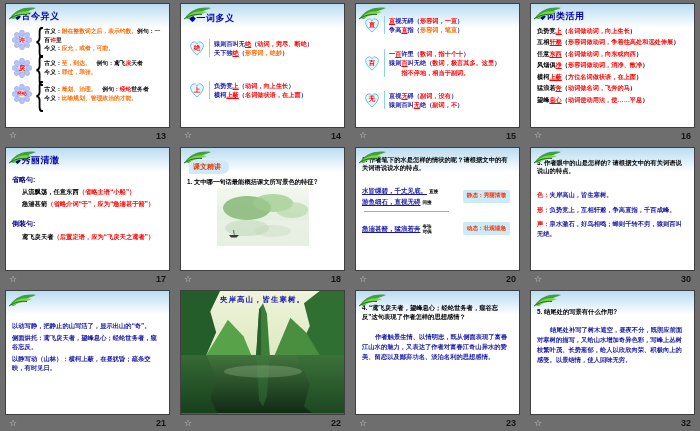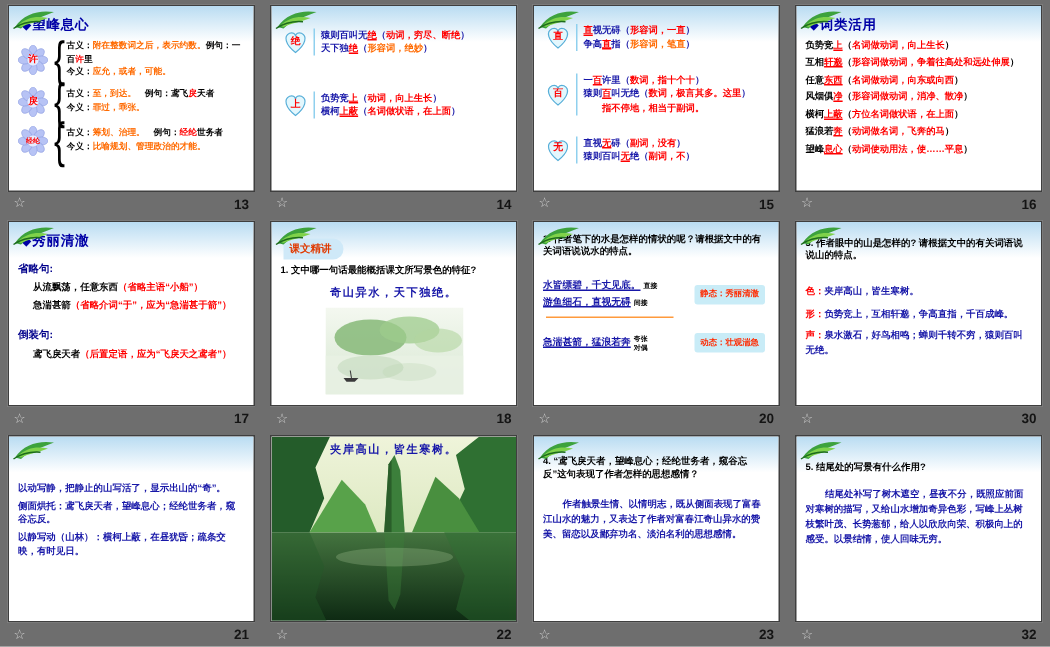--- a/index.html
+++ b/index.html
@@ -60,21 +60,21 @@
 <div id="canvas" style="background: rgb(110, 110, 110);">
     <div class="cell">
       <div class="slide">
         <div class="grad"></div>
         <div class="leaf"><svg width="30" height="16" viewBox="0 0 30 16">
             <path d="M2 13 C8 4 18 1.5 28 3 C20 6.5 12 8 6 14 Z" fill="#3da23d"></path>
             <path d="M4 12 C10 6.5 16 5.5 24 7 C18 9.5 11 10.5 6 13 Z" fill="#7fd24a"></path>
             <path d="M1 14 C7 10 13 9 19 9.5" stroke="#1d6b1d" fill="none" stroke-width="1"></path>
           </svg></div>
         <div class="content">
-          <div class="title" style="color: rgb(0, 0, 166);"><span class="diamond">◆</span><span>望峰息心</span></div>
+          <div class="title" style="color: rgb(0, 0, 166);"><span class="diamond">◆</span><span>古今异义</span></div>
           <div class="entry">
             <span class="icon">
               <svg width="20" height="20" viewBox="0 0 20 20">
                 <ellipse cx="10" cy="4.2" rx="2.7" ry="4.1" fill="#b7c3f5" stroke="#8a9ae0" stroke-width="0.4" transform="rotate(0 10 10)"></ellipse>
                 <ellipse cx="10" cy="4.2" rx="2.7" ry="4.1" fill="#b7c3f5" stroke="#8a9ae0" stroke-width="0.4" transform="rotate(45 10 10)"></ellipse>
                 <ellipse cx="10" cy="4.2" rx="2.7" ry="4.1" fill="#b7c3f5" stroke="#8a9ae0" stroke-width="0.4" transform="rotate(90 10 10)"></ellipse>
                 <ellipse cx="10" cy="4.2" rx="2.7" ry="4.1" fill="#b7c3f5" stroke="#8a9ae0" stroke-width="0.4" transform="rotate(135 10 10)"></ellipse>
                 <ellipse cx="10" cy="4.2" rx="2.7" ry="4.1" fill="#b7c3f5" stroke="#8a9ae0" stroke-width="0.4" transform="rotate(180 10 10)"></ellipse>
                 <ellipse cx="10" cy="4.2" rx="2.7" ry="4.1" fill="#b7c3f5" stroke="#8a9ae0" stroke-width="0.4" transform="rotate(225 10 10)"></ellipse>
                 <ellipse cx="10" cy="4.2" rx="2.7" ry="4.1" fill="#b7c3f5" stroke="#8a9ae0" stroke-width="0.4" transform="rotate(270 10 10)"></ellipse>
@@ -141,20 +141,21 @@
     <div class="cell">
       <div class="slide">
         <div class="grad"></div>
         <div class="leaf"><svg width="30" height="16" viewBox="0 0 30 16">
             <path d="M2 13 C8 4 18 1.5 28 3 C20 6.5 12 8 6 14 Z" fill="#3da23d"></path>
             <path d="M4 12 C10 6.5 16 5.5 24 7 C18 9.5 11 10.5 6 13 Z" fill="#7fd24a"></path>
             <path d="M1 14 C7 10 13 9 19 9.5" stroke="#1d6b1d" fill="none" stroke-width="1"></path>
           </svg></div>
         <div class="content">
           <div style="height: 2px;"></div>
+          <div class="title" style="color: rgb(0, 0, 166);"><span class="diamond">◆</span><span>一词多义</span></div>
           <div style="height: 6px;"></div>
           <div class="entry heart-e">
             <span class="icon">
               <svg width="20" height="20" viewBox="0 0 20 20">
                 <path d="M10 17 C3 11.5 2 6 6 4.2 C8.3 3.2 9.5 4.6 10 5.8 C10.5 4.6 11.7 3.2 14 4.2 C18 6 17 11.5 10 17 Z" fill="#e3f7fd" stroke="#56aed8" stroke-width="0.8"></path>
               </svg>
               <span class="ichar" style="color: rgb(255, 0, 0);">绝</span>
             </span>
             <div class="lines">
               <div class="line"><span style="color: rgb(23, 23, 168);">猿则百叫无</span><span class="uline" style="color: rgb(255, 0, 0);">绝</span><span style="color: rgb(23, 23, 168);">（</span><span style="color: rgb(255, 0, 0);">动词，穷尽、断绝</span><span style="color: rgb(23, 23, 168);">）</span></div>
@@ -286,21 +287,21 @@
       </div>
     </div>
     <div class="cell">
       <div class="slide">
         <div class="grad"></div>
         <div class="leaf"><svg width="30" height="16" viewBox="0 0 30 16">
             <path d="M2 13 C8 4 18 1.5 28 3 C20 6.5 12 8 6 14 Z" fill="#3da23d"></path>
             <path d="M4 12 C10 6.5 16 5.5 24 7 C18 9.5 11 10.5 6 13 Z" fill="#7fd24a"></path>
             <path d="M1 14 C7 10 13 9 19 9.5" stroke="#1d6b1d" fill="none" stroke-width="1"></path>
           </svg></div>
-        <div class="content"><div style="height: 5px;"></div><div class="banner" style="background: rgb(207, 233, 248); color: rgb(224, 58, 0);">课文精讲</div><div style="height: 3px;"></div><div class="heading"><span style="color: rgb(0, 0, 0);">1. 文中哪一句话最能概括课文所写景色的特征?</span></div><div class="p center"><span style="color: rgb(23, 23, 168);">奇山异水，天下独绝。</span></div><div class="imgwrap">
+        <div class="content"><div style="height: 5px;"></div><div class="banner" style="background: rgb(207, 233, 248); color: rgb(224, 58, 0);">课文精讲</div><div style="height: 3px;"></div><div class="heading"><span style="color: rgb(0, 0, 0);">1. 文中哪一句话最能概括课文所写景色的特征?</span></div><div class="imgwrap">
             <svg viewBox="0 0 92 58" width="92" height="58">
               <defs>
                 <linearGradient id="m5" x1="0" y1="0" x2="0" y2="1">
                   <stop offset="0" stop-color="#f4f8f0"></stop>
                   <stop offset="1" stop-color="#d7e7d2"></stop>
                 </linearGradient>
               </defs>
               <rect width="92" height="58" fill="url(#m5)"></rect>
               <ellipse cx="30" cy="20" rx="24" ry="12" fill="#86b878" opacity="0.85"></ellipse>
               <ellipse cx="56" cy="15" rx="20" ry="9" fill="#9ecb8c" opacity="0.75"></ellipse>

